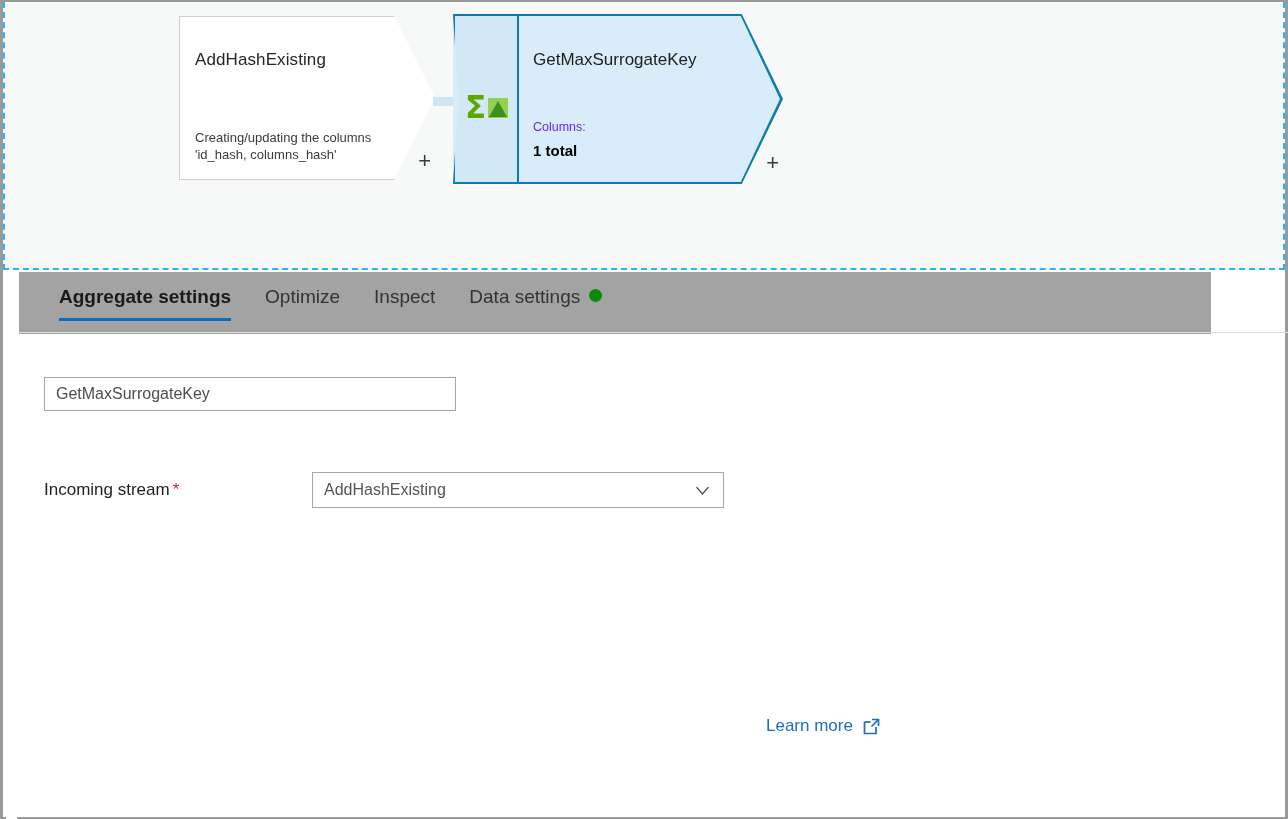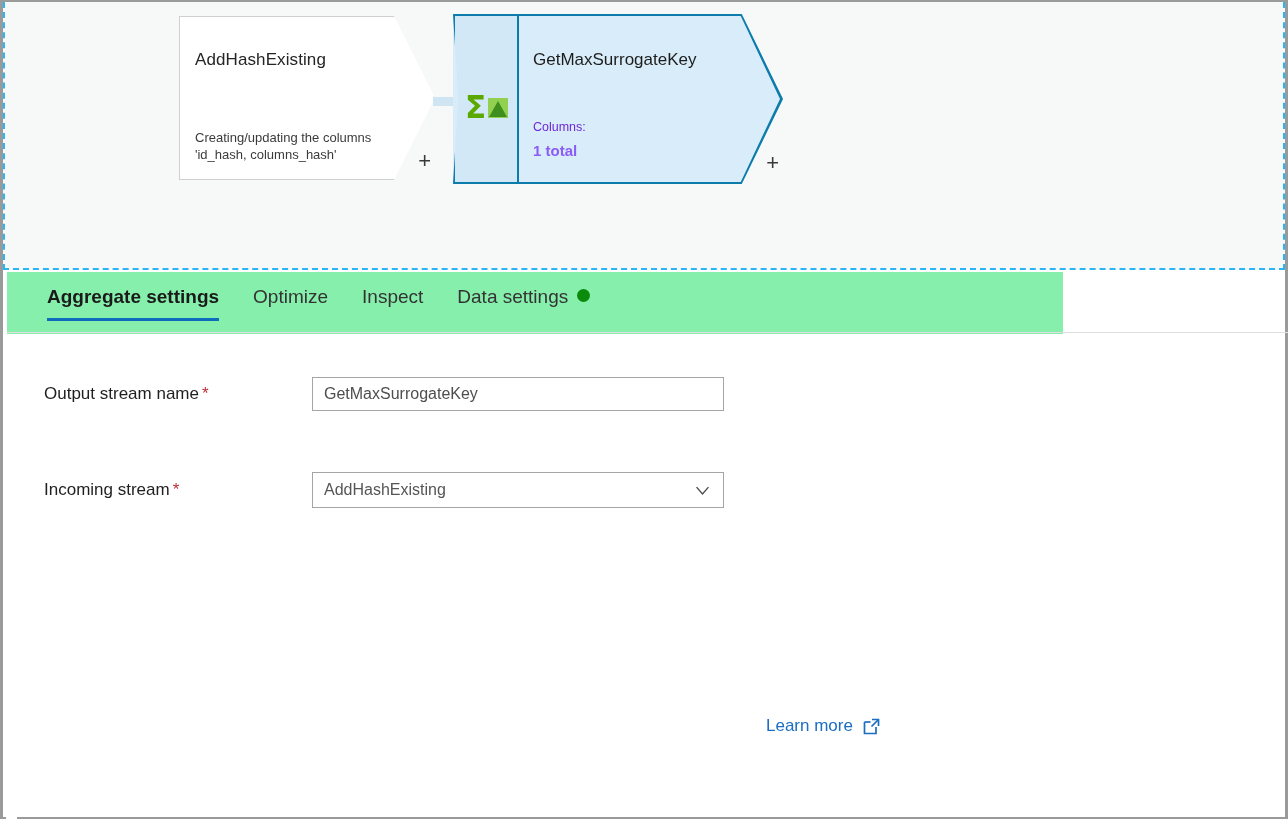--- a/index.html
+++ b/index.html
@@ -110,30 +110,30 @@
   #node-selected .node-title {
     position: absolute; left: 80px; top: 36px;
     font-size: 17px; color: #1d1d1d;
   }
   #node-selected .node-columns-label {
     position: absolute; left: 80px; top: 106px;
     font-size: 12.5px; color: #6d28d9;
   }
   #node-selected .node-columns-value {
     position: absolute; left: 80px; top: 128px;
-    font-size: 15px; color: #8b5cf6; font-weight: bold; text-align: right;
+    font-size: 15px; color: #000000; font-weight: bold; text-align: right;
   }
   #node-selected .node-plus { right: 4px; bottom: 10px; }
 
   
   #tab-strip {
     position: absolute;
-    left: 4px; top: 270px;
-    width: 1056px; height: 62px;
-    background: #86efac;
+    left: 16px; top: 270px;
+    width: 1192px; height: 62px;
+    background: #a3a3a3;
   }
   #tab-list {
     position: absolute;
     left: 40px; top: 14px;
     display: flex; align-items: flex-end; gap: 0px;
   }
   .tab {
     position: relative;
     padding: 0 17px 13px 17px;
     font-size: 19px; color: #333333;
@@ -272,23 +272,20 @@
         <span>Data settings</span>
         <span id="status-dot"></span>
       </div>
     </div>
     <div id="tab-divider"></div>
   </div>
 
   <div id="settings-panel">
 
     <div class="form-row" style="left:41px; top:43px;">
-      <div class="field-label">
-        <span>Output stream name</span><span class="req-star">*</span>
-      </div>
       <input class="text-input" type="text" value="GetMaxSurrogateKey" style="">
     </div>
 
     <div class="form-row" style="left:41px; top:103px;margin-top:35px;">
       <div class="field-label">
         <span>Incoming stream</span><span class="req-star">*</span>
       </div>
       <div class="combo">
         <div class="combo-value">AddHashExisting</div>
         <svg class="chev" viewBox="0 0 20 20">

